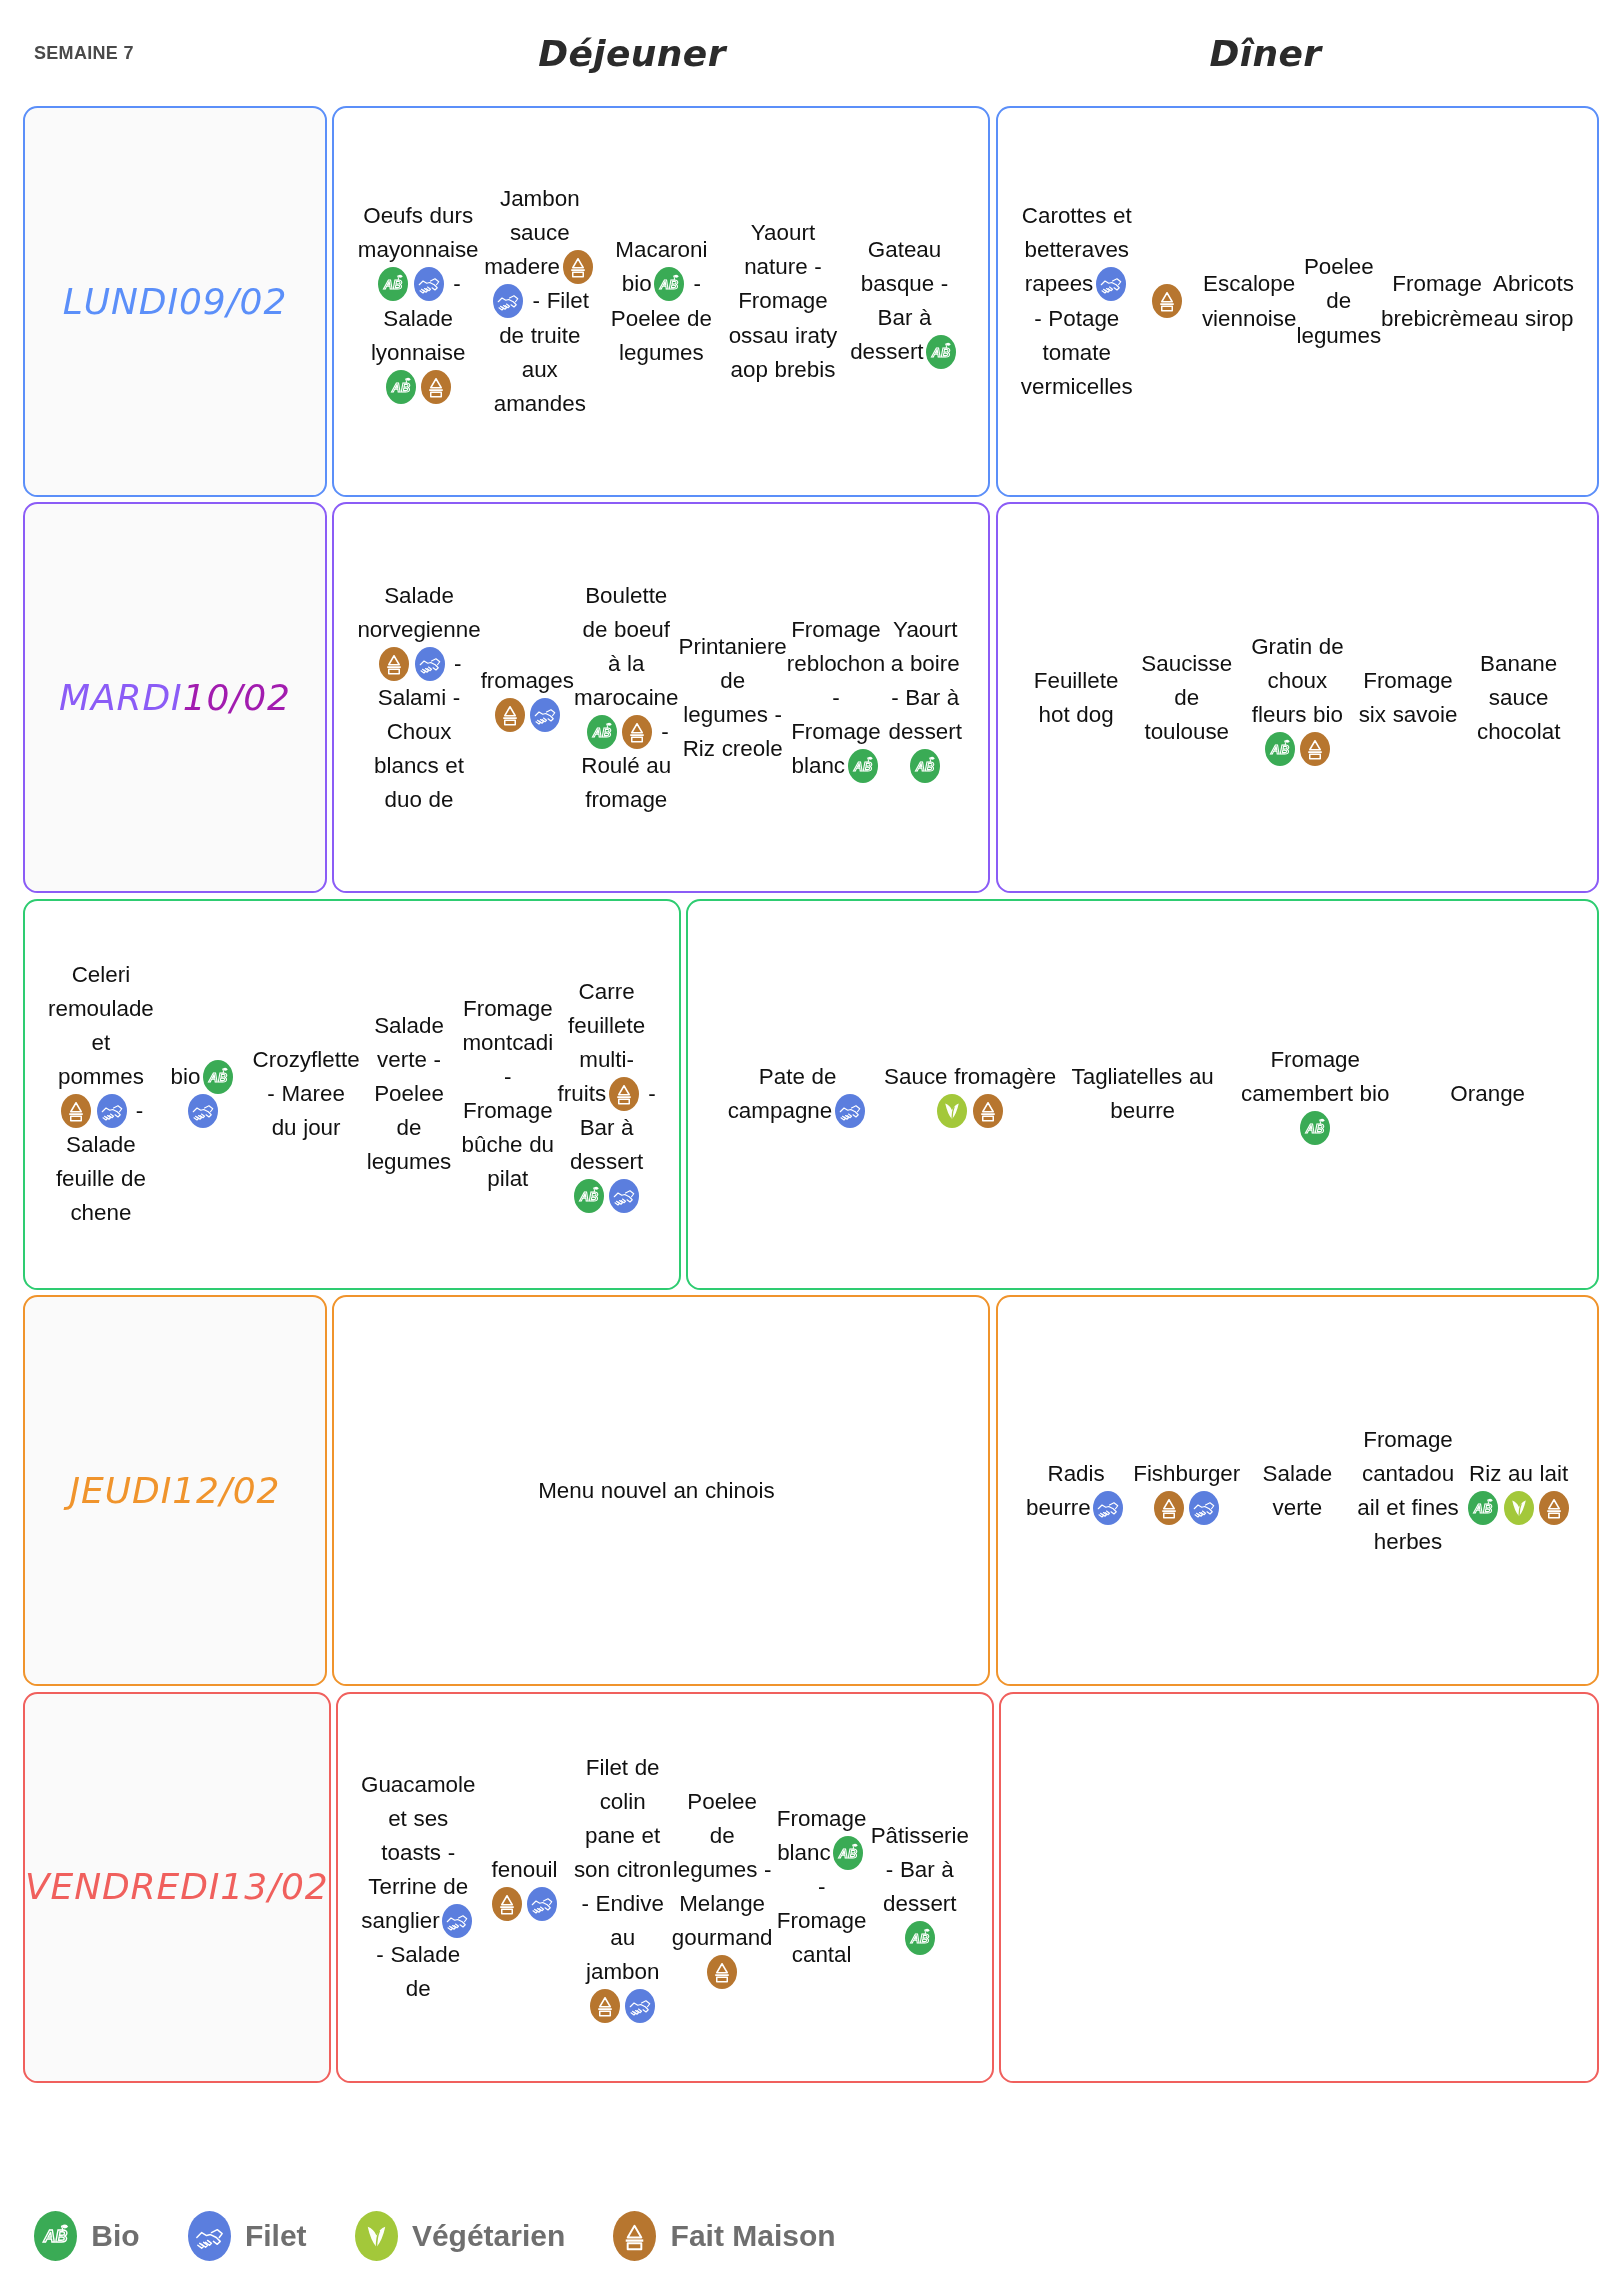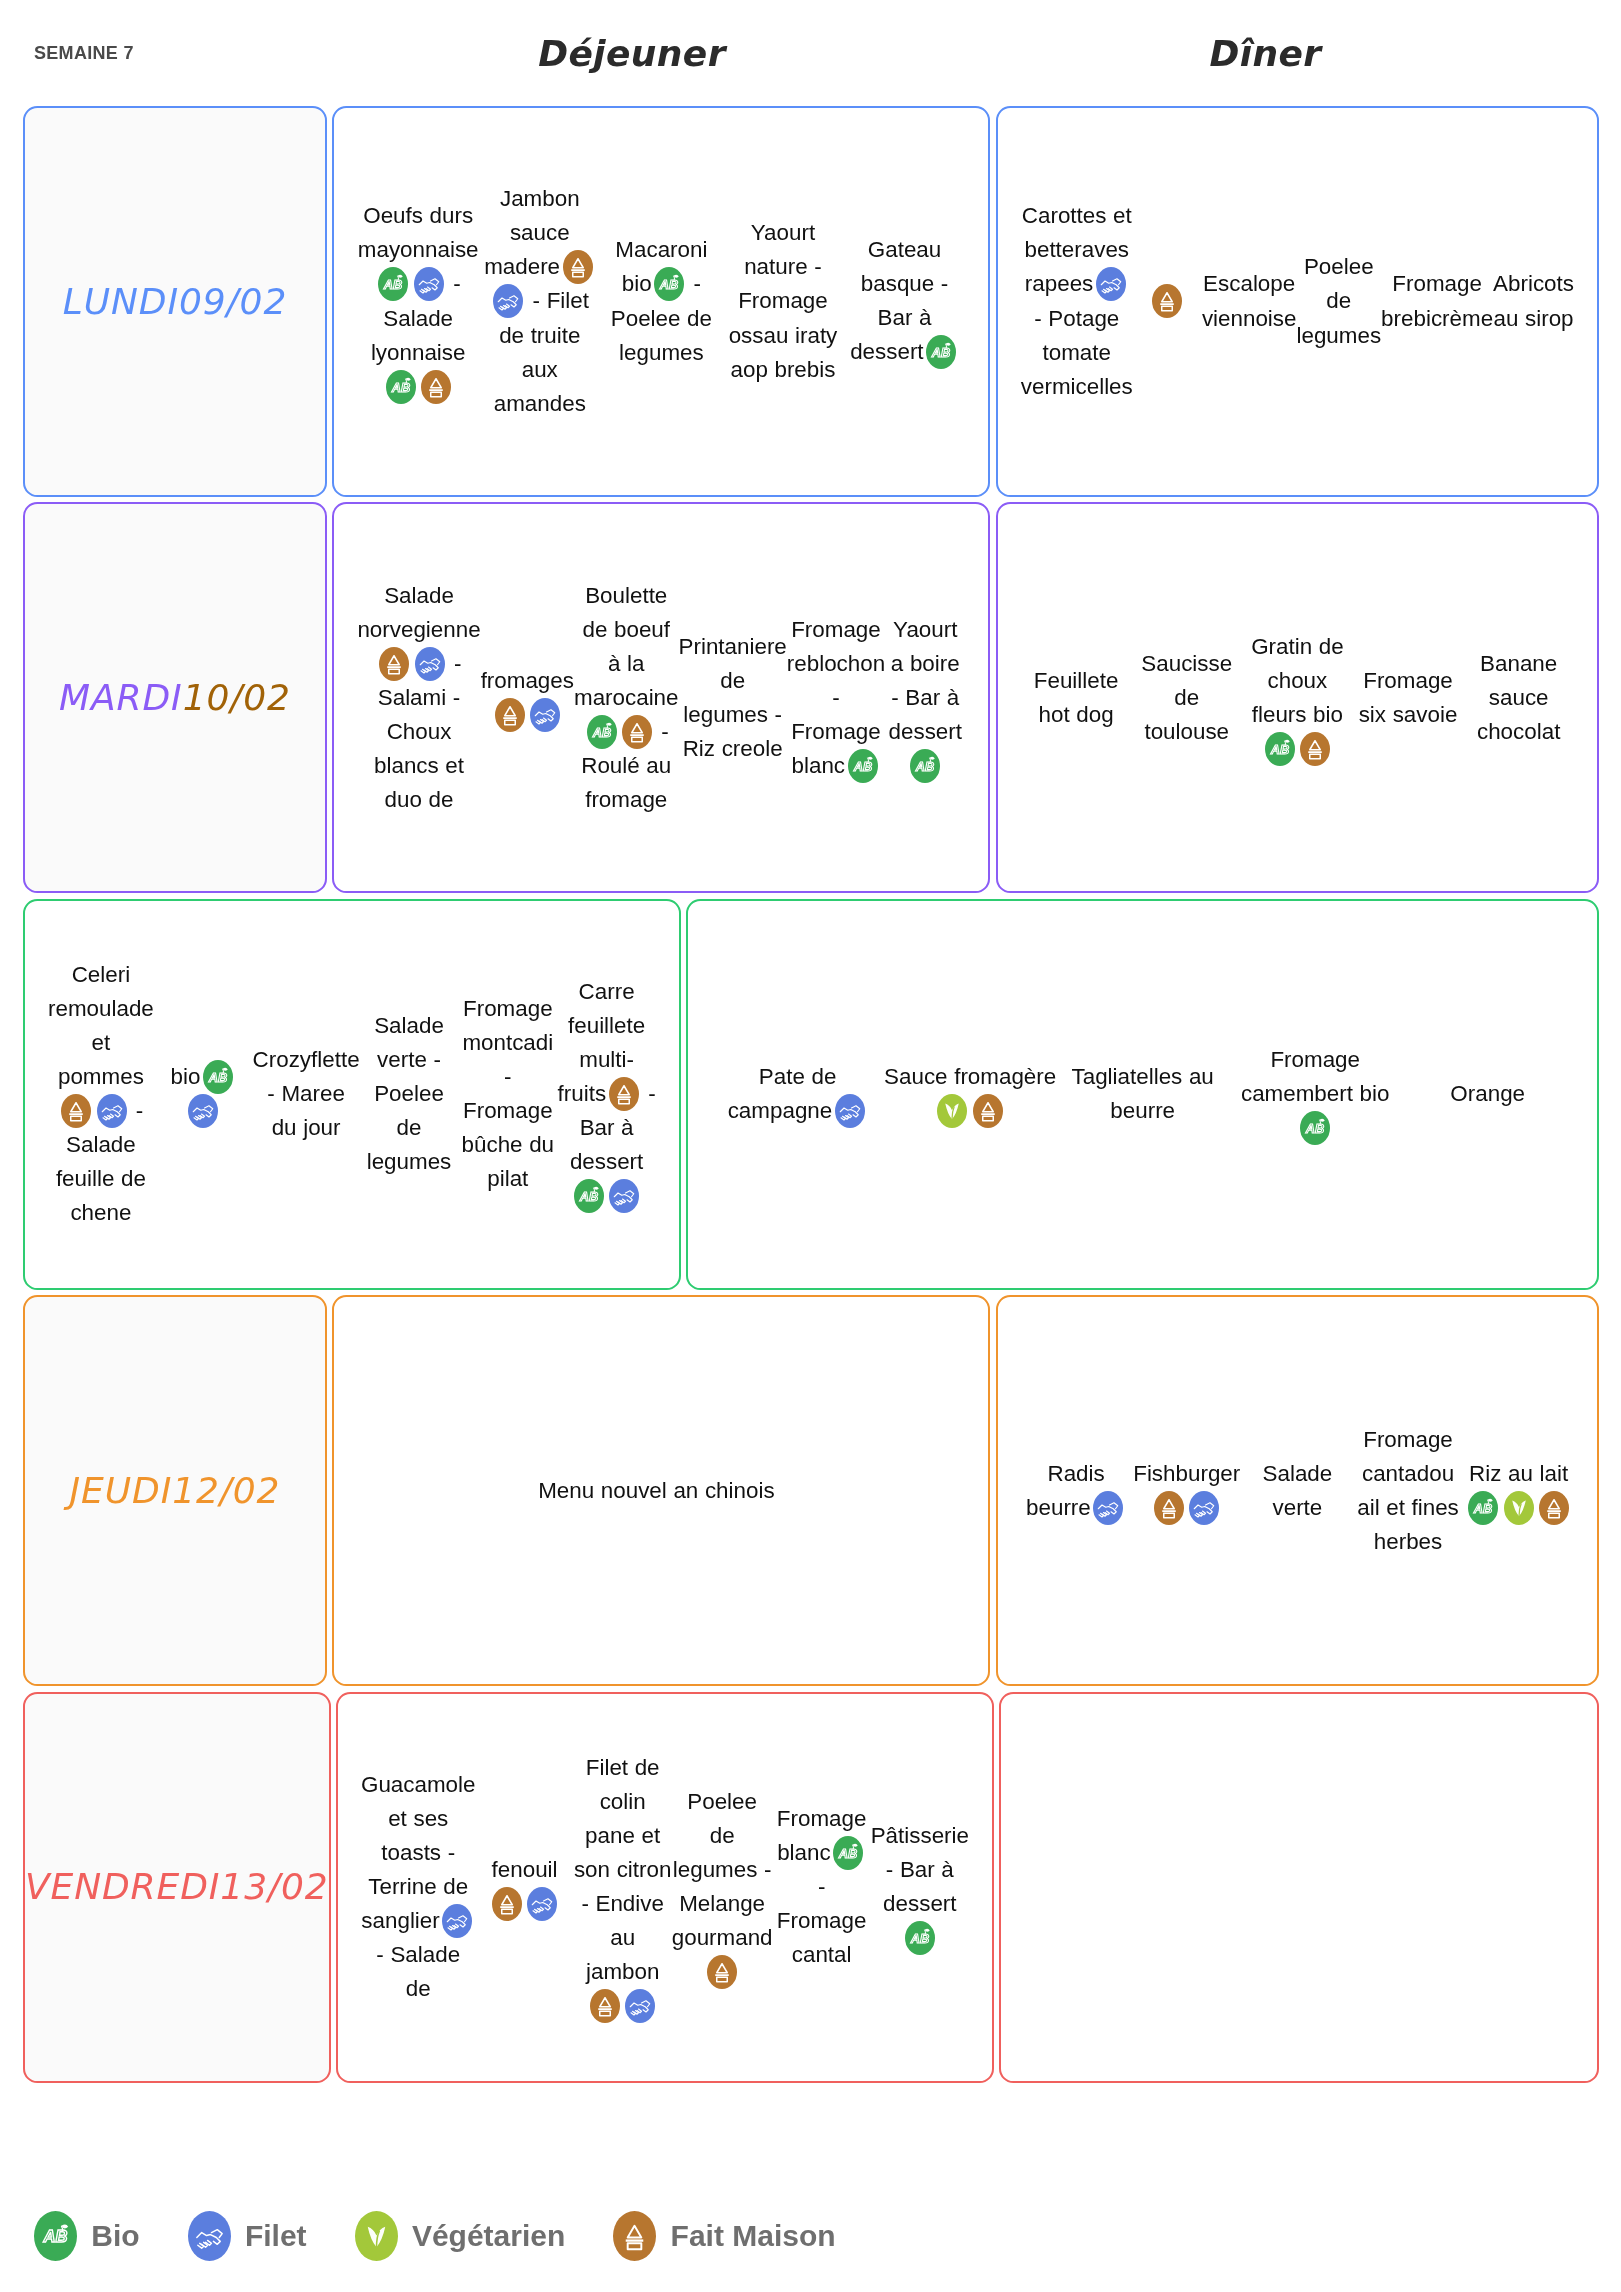--- a/index.html
+++ b/index.html
@@ -256,21 +256,21 @@
   </svg></span></div>
           <div class="meal-line"><span>Escalope viennoise</span></div>
           <div class="meal-line"><span>Poelee de legumes</span></div>
           <div class="meal-line"><span>Fromage brebicrème</span></div>
           <div class="meal-line"><span>Abricots au sirop</span></div>
         </div>
       </div>
       <div class="day-row" style="height: 391px;">
         <div class="day-cell" style="border-color: rgb(139, 92, 246);">
           <div class="day-name" style="color: rgb(139, 92, 246);">MARDI</div>
-          <div class="day-date" style="color: #a16207;">10/02</div>
+          <div class="day-date" style="color: #a21caf;">10/02</div>
         </div>
         <div class="meal-cell lunch" style="border-color: rgb(139, 92, 246);">
           <div class="meal-line"><span>Salade norvegienne</span><span class="badge maison"><svg width="30" height="34" viewBox="0 0 40 40" aria-hidden="true">
     <g fill="none" stroke="#ffffff" stroke-width="2" stroke-linejoin="round">
       <path d="M20 9 L27 21 L13 21 Z"></path>
       <rect x="11" y="23" width="18" height="2.4" fill="#ffffff" stroke="none"></rect>
       <rect x="13" y="27" width="14" height="6"></rect>
     </g>
   </svg></span><span class="badge local"><svg width="30" height="34" viewBox="0 0 40 40" aria-hidden="true">
       <g fill="none" stroke="#ffffff" stroke-width="1.5" stroke-linejoin="round" stroke-linecap="round">

